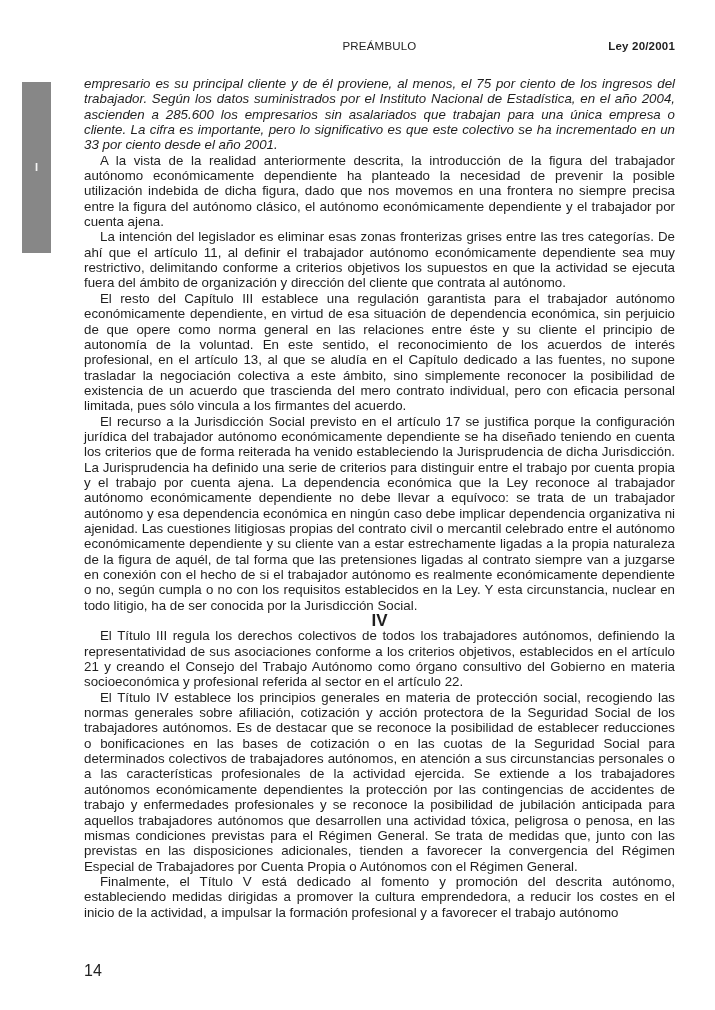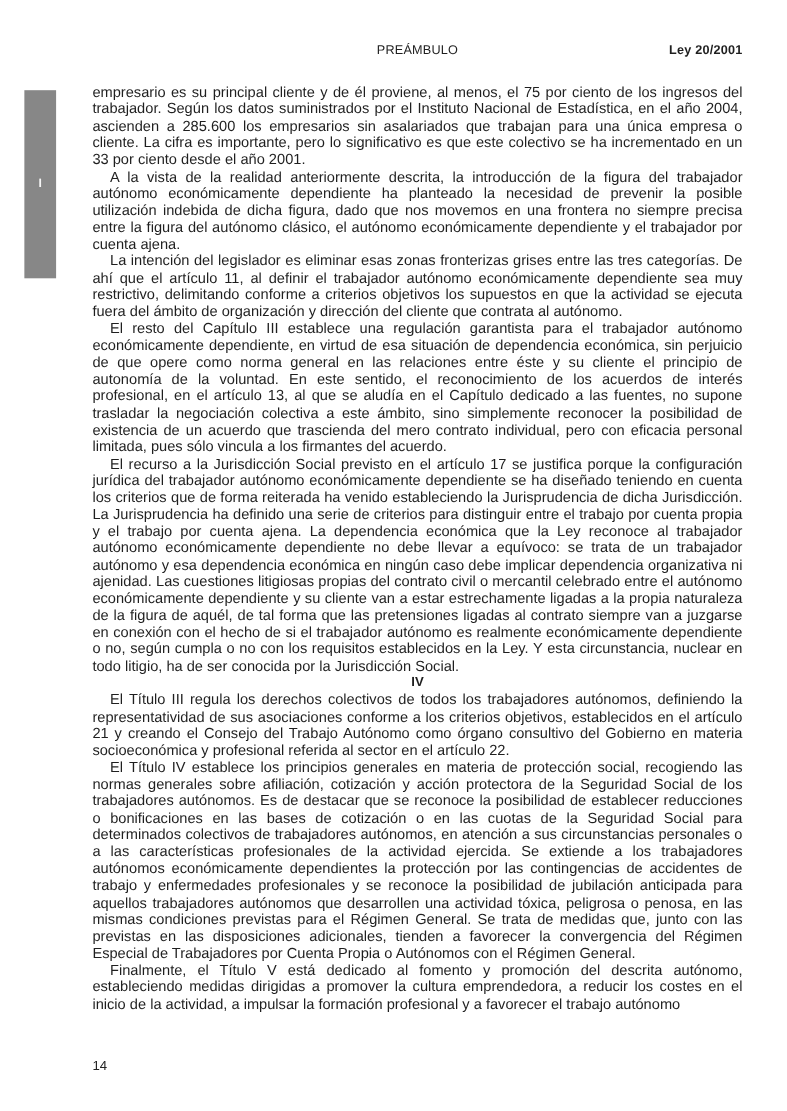--- a/index.html
+++ b/index.html
@@ -66,34 +66,35 @@
     font-size: 13.3px;
     line-height: 15.35px;
     text-align: justify;
   }
   .text-column p {
     margin: 0;
     text-indent: 16px;
   }
   .text-column p.continued {
     text-indent: 0;
+    font-style: italic;
   }
   .section-heading {
     text-align: center;
     font-weight: bold;
-    font-size: 12px;
+    font-size: 17px;
     margin: 13px 0 12px 0;
     text-indent: 0 !important;
   }
   
   .page-number {
     position: absolute;
     left: 62px;
     top: 962px;
-    font-size: 12px;
+    font-size: 16px;
     color: #222;
   }
 </style>
 </head>
 <body>
 
 <div class="page">
 
   <div class="running-header">
     <span class="section-title">PREÁMBULO</span>

